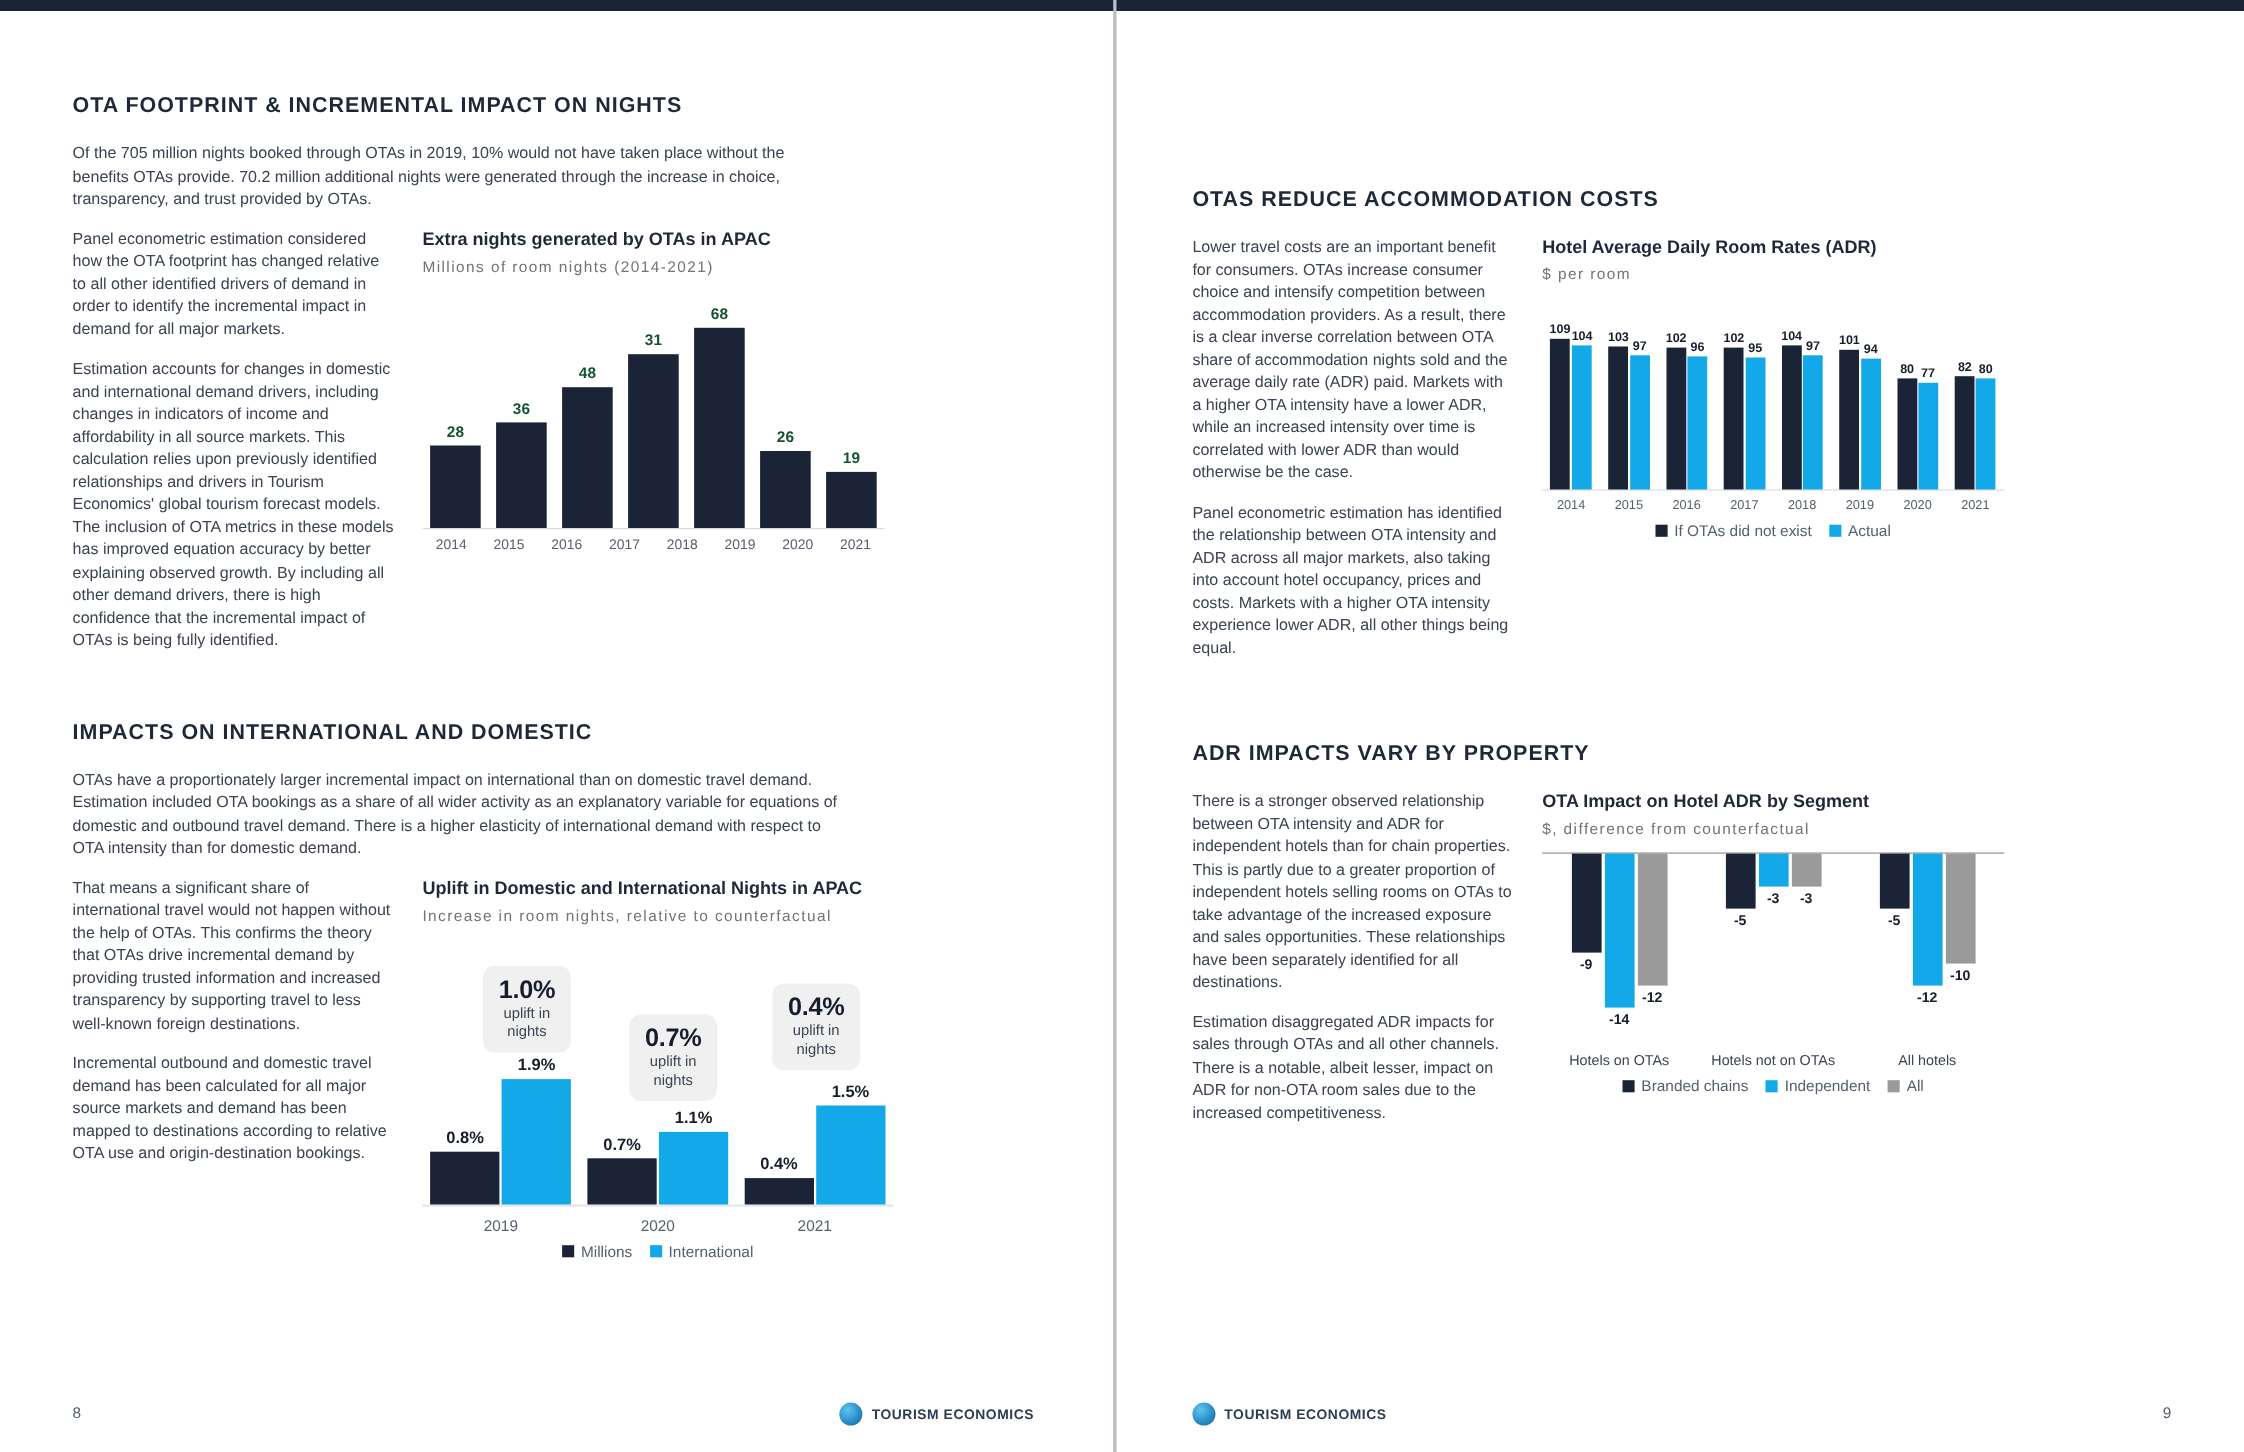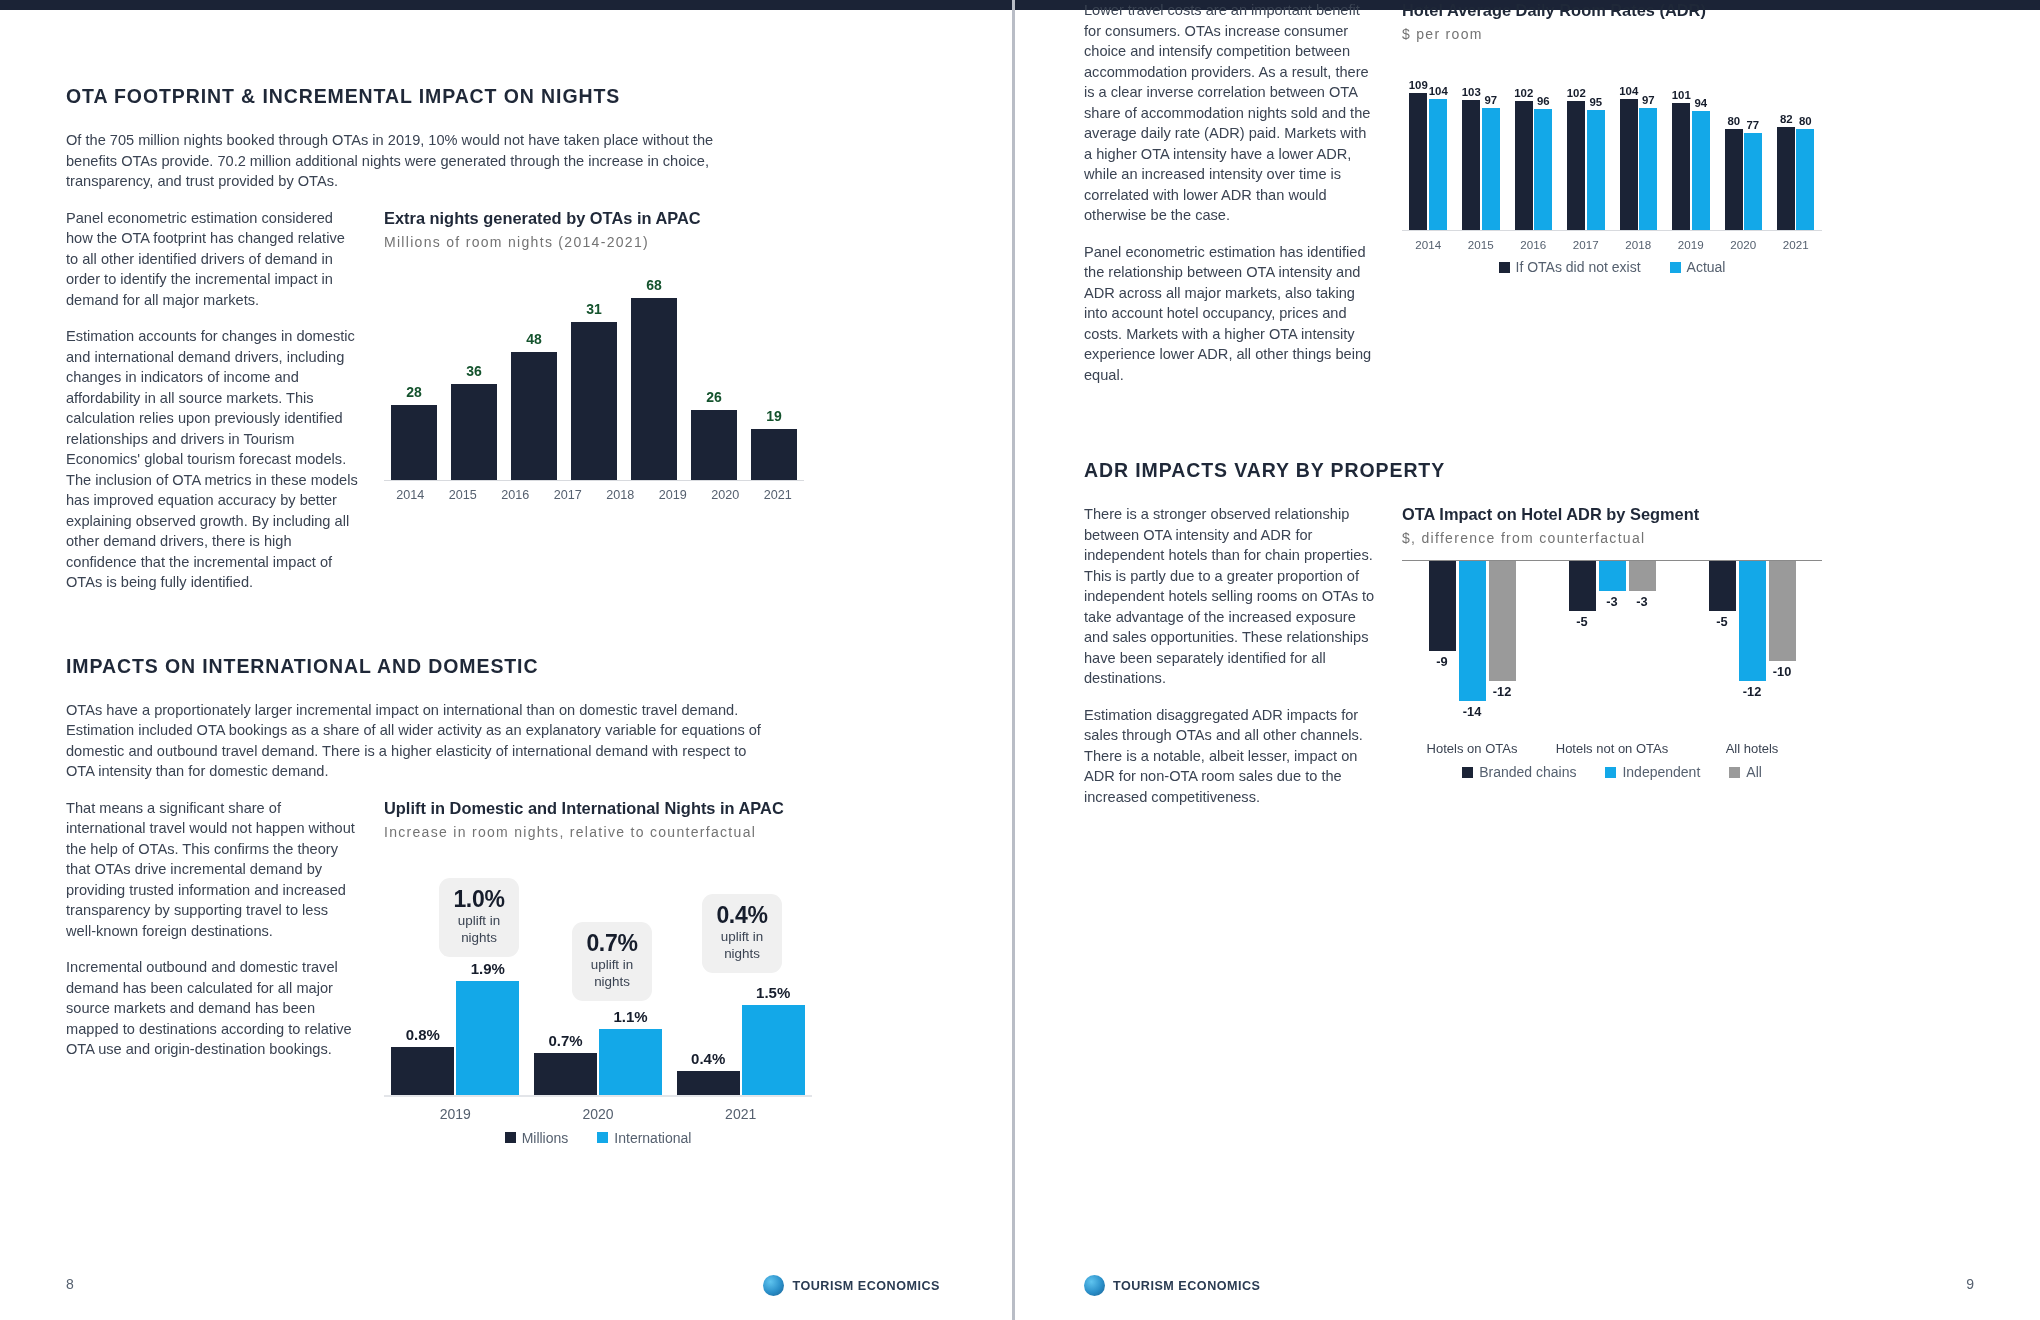--- a/index.html
+++ b/index.html
@@ -78,21 +78,21 @@
   .c2-bar.dom { background:#1b2336; }
   .c2-bar.intl { background:#13a8e8; }
   .c2-callout {
     position:absolute; background:#f0f0f0; border-radius:11px;
     padding:9px 13px 11px; text-align:center; width:80px;
   }
   .c2-callout .big { font-size:23px; font-weight:bold; color:#161d2c; line-height:25px; letter-spacing:-0.3px;}
   .c2-callout .small { font-size:13.4px; color:#3a4352; line-height:17px; }
   .c2-axis { display:flex; margin-top:9px; }
   .c2-axis div { flex:1 1 0; text-align:center; font-size:14px; color:#55606f; }
-  .legend { display:flex; justify-content:center; gap:29px; margin-top:8px; }
+  .legend { display:flex; justify-content:center; gap:16px; margin-top:8px; }
   .legend .item { display:flex; align-items:center; gap:6px; font-size:14px; color:#55606f; }
   .swatch { width:11px; height:11px; display:inline-block; }
 
   
   .chart3 { width:420px; margin-top:14px; }
   .c3-plot { position:relative; height:175px; border-bottom:1.5px solid #d8dade; }
   .c3-groups { position:absolute; left:0; right:0; bottom:0; height:175px; display:flex; }
   .c3-group { flex:1 1 0; display:flex; align-items:flex-end; justify-content:center; gap:1px; height:100%; }
   .c3-col { display:flex; flex-direction:column; align-items:center; justify-content:flex-end; }
   .c3-val { font-size:11.4px; font-weight:bold; color:#161d2c; margin-bottom:2px; }
@@ -290,20 +290,21 @@
 
     <div class="footer footer-left-num">8</div>
     <div class="brand brand-left">
       <span class="globe"></span>
       <span class="brand-text">TOURISM ECONOMICS</span>
     </div>
   </div>
 
   <div class="page page-right">
 
+    <h2 class="section-head" style="margin-top:170px;">OTAS REDUCE ACCOMMODATION COSTS</h2>
 
     <div class="row">
       <div class="col-text">
         <p class="body">Lower travel costs are an important benefit for consumers. OTAs increase consumer choice and intensify competition between accommodation providers. As a result, there is a clear inverse correlation between OTA share of accommodation nights sold and the average daily rate (ADR) paid. Markets with a higher OTA intensity have a lower ADR, while an increased intensity over time is correlated with lower ADR than would otherwise be the case.</p>
         <p class="body">Panel econometric estimation has identified the relationship between OTA intensity and ADR across all major markets, also taking into account hotel occupancy, prices and costs. Markets with a higher OTA intensity experience lower ADR, all other things being equal.</p>
       </div>
 
       <div class="col-chart">
         <div class="chart-title">Hotel Average Daily Room Rates (ADR)</div>
         <div class="chart-sub">$ per room</div>

